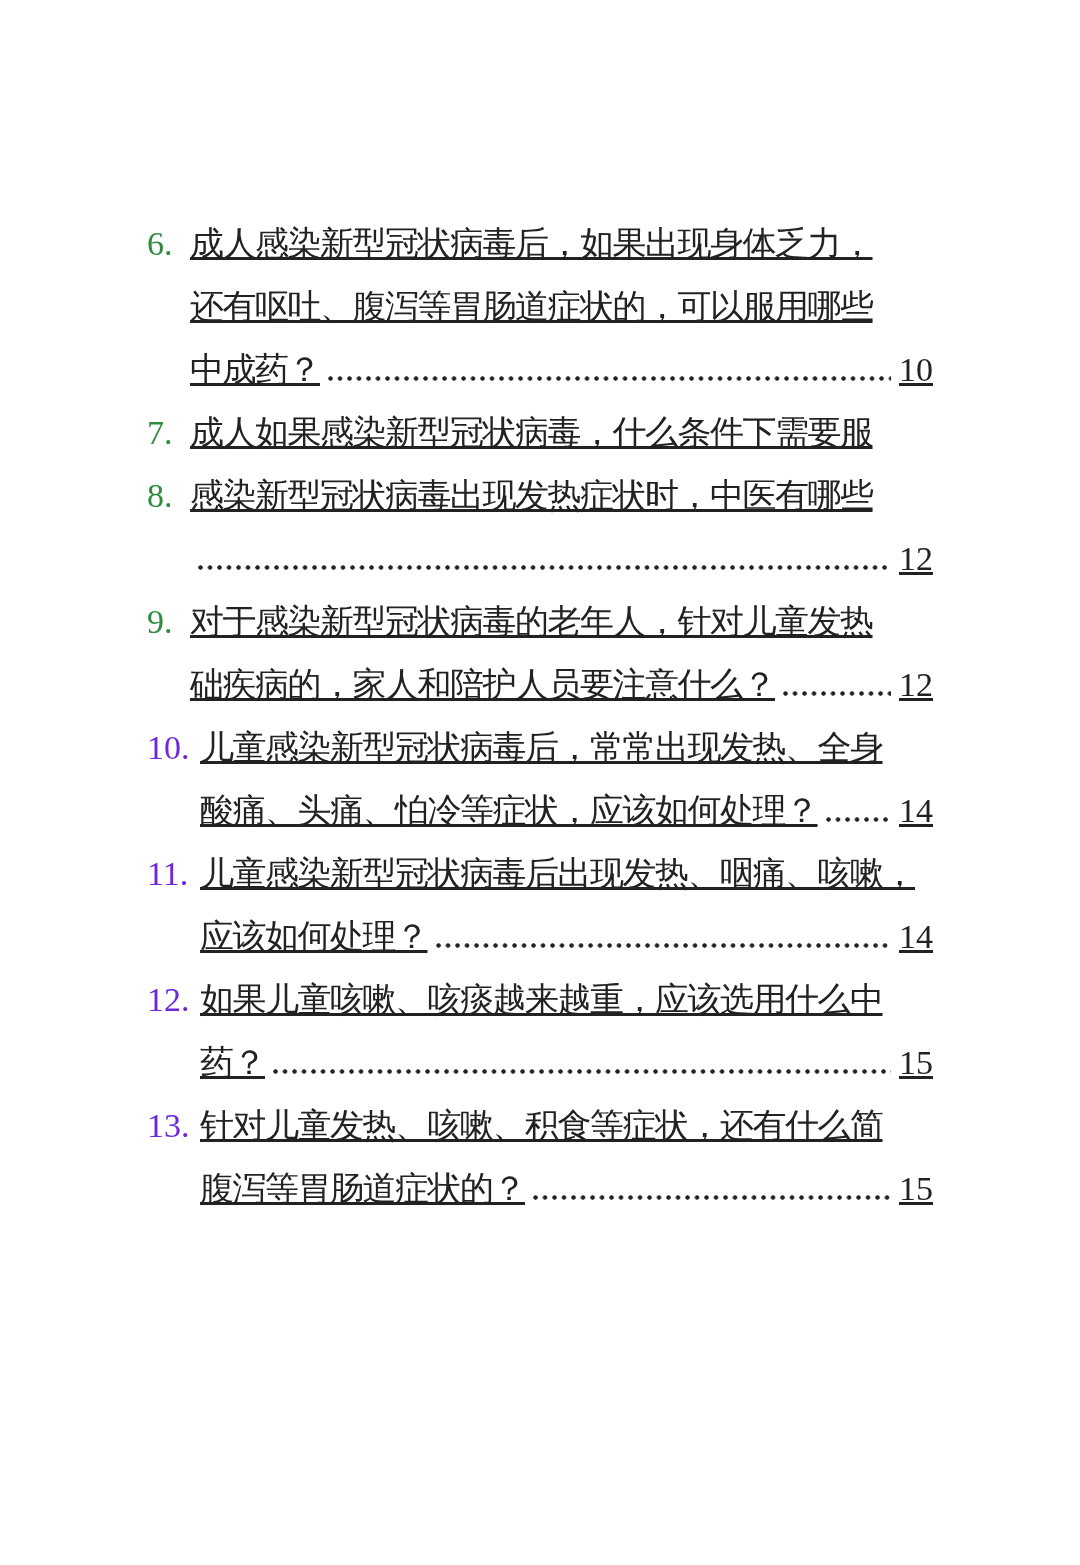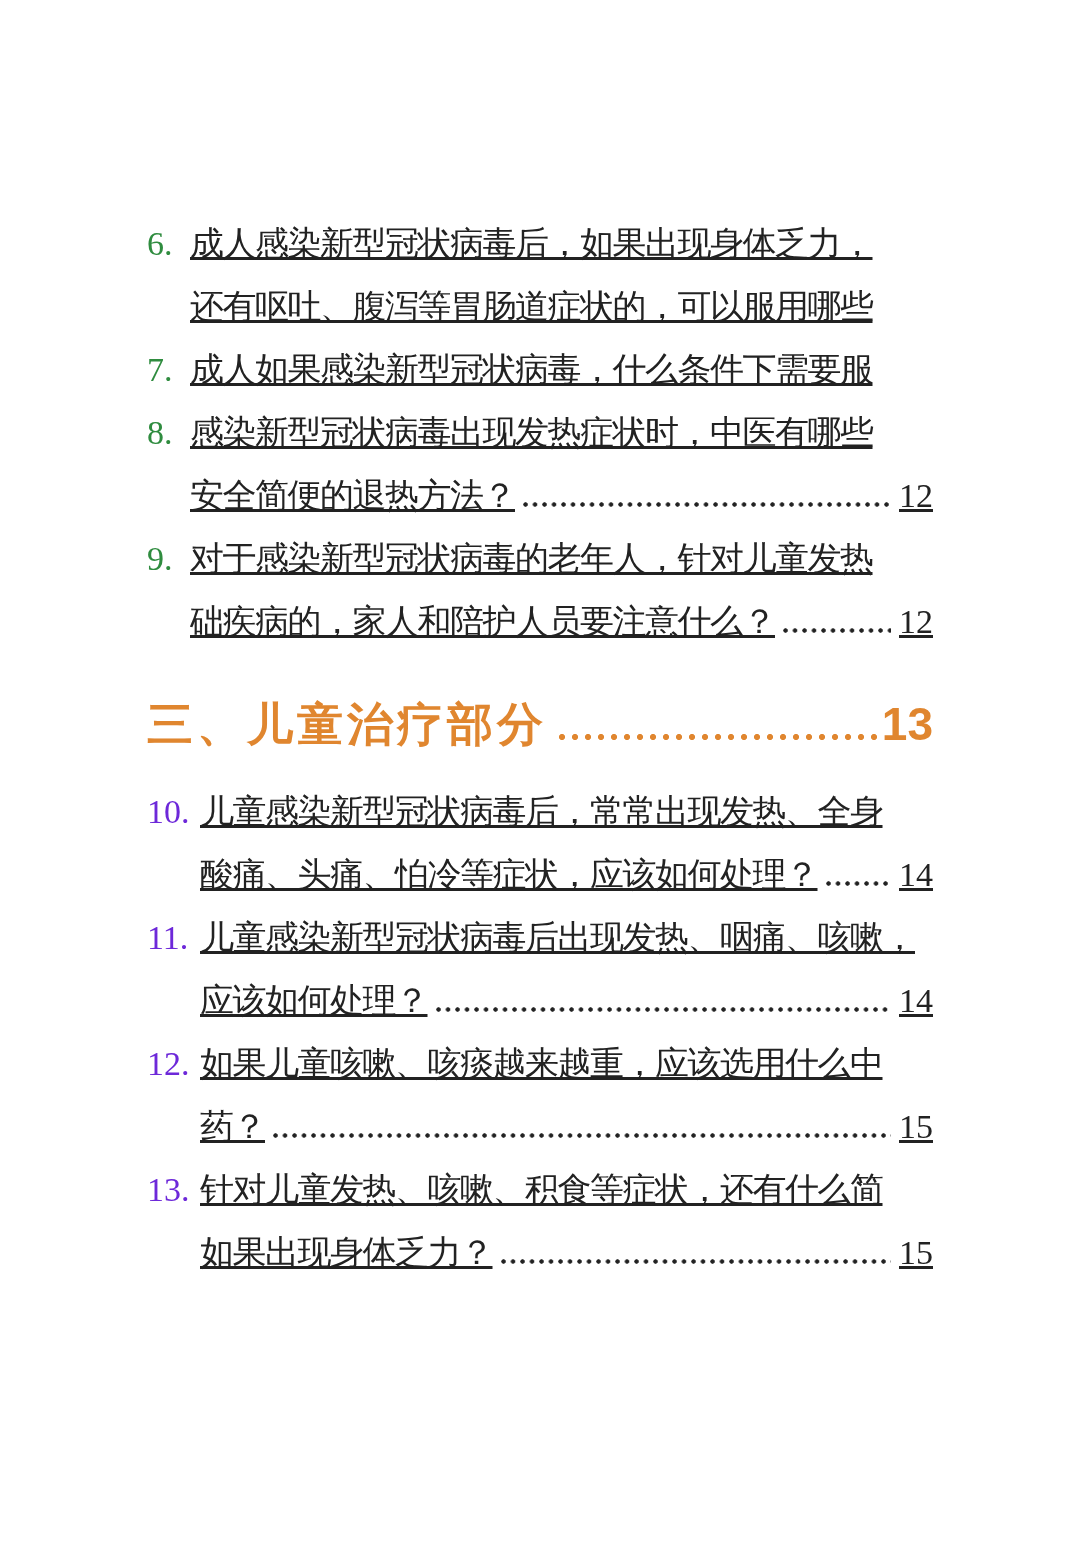--- a/index.html
+++ b/index.html
@@ -96,52 +96,51 @@
 </head>
 <body>
 
 <div class="page">
   <div class="toc">
 
     <div class="entry green">
       <span class="num">6.</span>
       <div class="line">成人感染新型冠状病毒后，如果出现身体乏力，</div>
       <div class="line">还有呕吐、腹泻等胃肠道症状的，可以服用哪些</div>
+      <div class="line last">
+        <span class="txt">中成药？</span>
+        <span class="leader"></span>
+        <span class="pg">10</span>
+      </div>
     </div>
 
     <div class="entry green">
       <span class="num">7.</span>
       <div class="line">成人如果感染新型冠状病毒，什么条件下需要服</div>
     </div>
 
     <div class="entry green">
       <span class="num">8.</span>
       <div class="line">感染新型冠状病毒出现发热症状时，中医有哪些</div>
       <div class="line last">
-        <span class="txt">安全简便的退热方法？</span>
         <span class="leader"></span>
         <span class="pg">12</span>
       </div>
     </div>
 
     <div class="entry green">
       <span class="num">9.</span>
       <div class="line">对于感染新型冠状病毒的老年人，针对儿童发热</div>
       <div class="line last">
         <span class="txt">础疾病的，家人和陪护人员要注意什么？</span>
         <span class="leader"></span>
         <span class="pg">12</span>
       </div>
     </div>
 
-    <div class="section-header">
-      <span class="hdr-title">三、儿童治疗部分</span>
-      <span class="hdr-leader"></span>
-      <span class="hdr-pg">13</span>
-    </div>
 
     <div class="entry orange wide">
       <span class="num">10.</span>
       <div class="line">儿童感染新型冠状病毒后，常常出现发热、全身</div>
       <div class="line last">
         <span class="txt">酸痛、头痛、怕冷等症状，应该如何处理？</span>
         <span class="leader"></span>
         <span class="pg">14</span>
       </div>
     </div>
@@ -163,20 +162,20 @@
         <span class="txt">药？</span>
         <span class="leader"></span>
         <span class="pg">15</span>
       </div>
     </div>
 
     <div class="entry orange wide">
       <span class="num">13.</span>
       <div class="line">针对儿童发热、咳嗽、积食等症状，还有什么简</div>
       <div class="line last">
-        <span class="txt">如果出现身体乏力？</span>
+        <span class="txt">腹泻等胃肠道症状的？</span>
         <span class="leader"></span>
         <span class="pg">15</span>
       </div>
     </div>
 
   </div>
 </div>
 
 </body></html>

